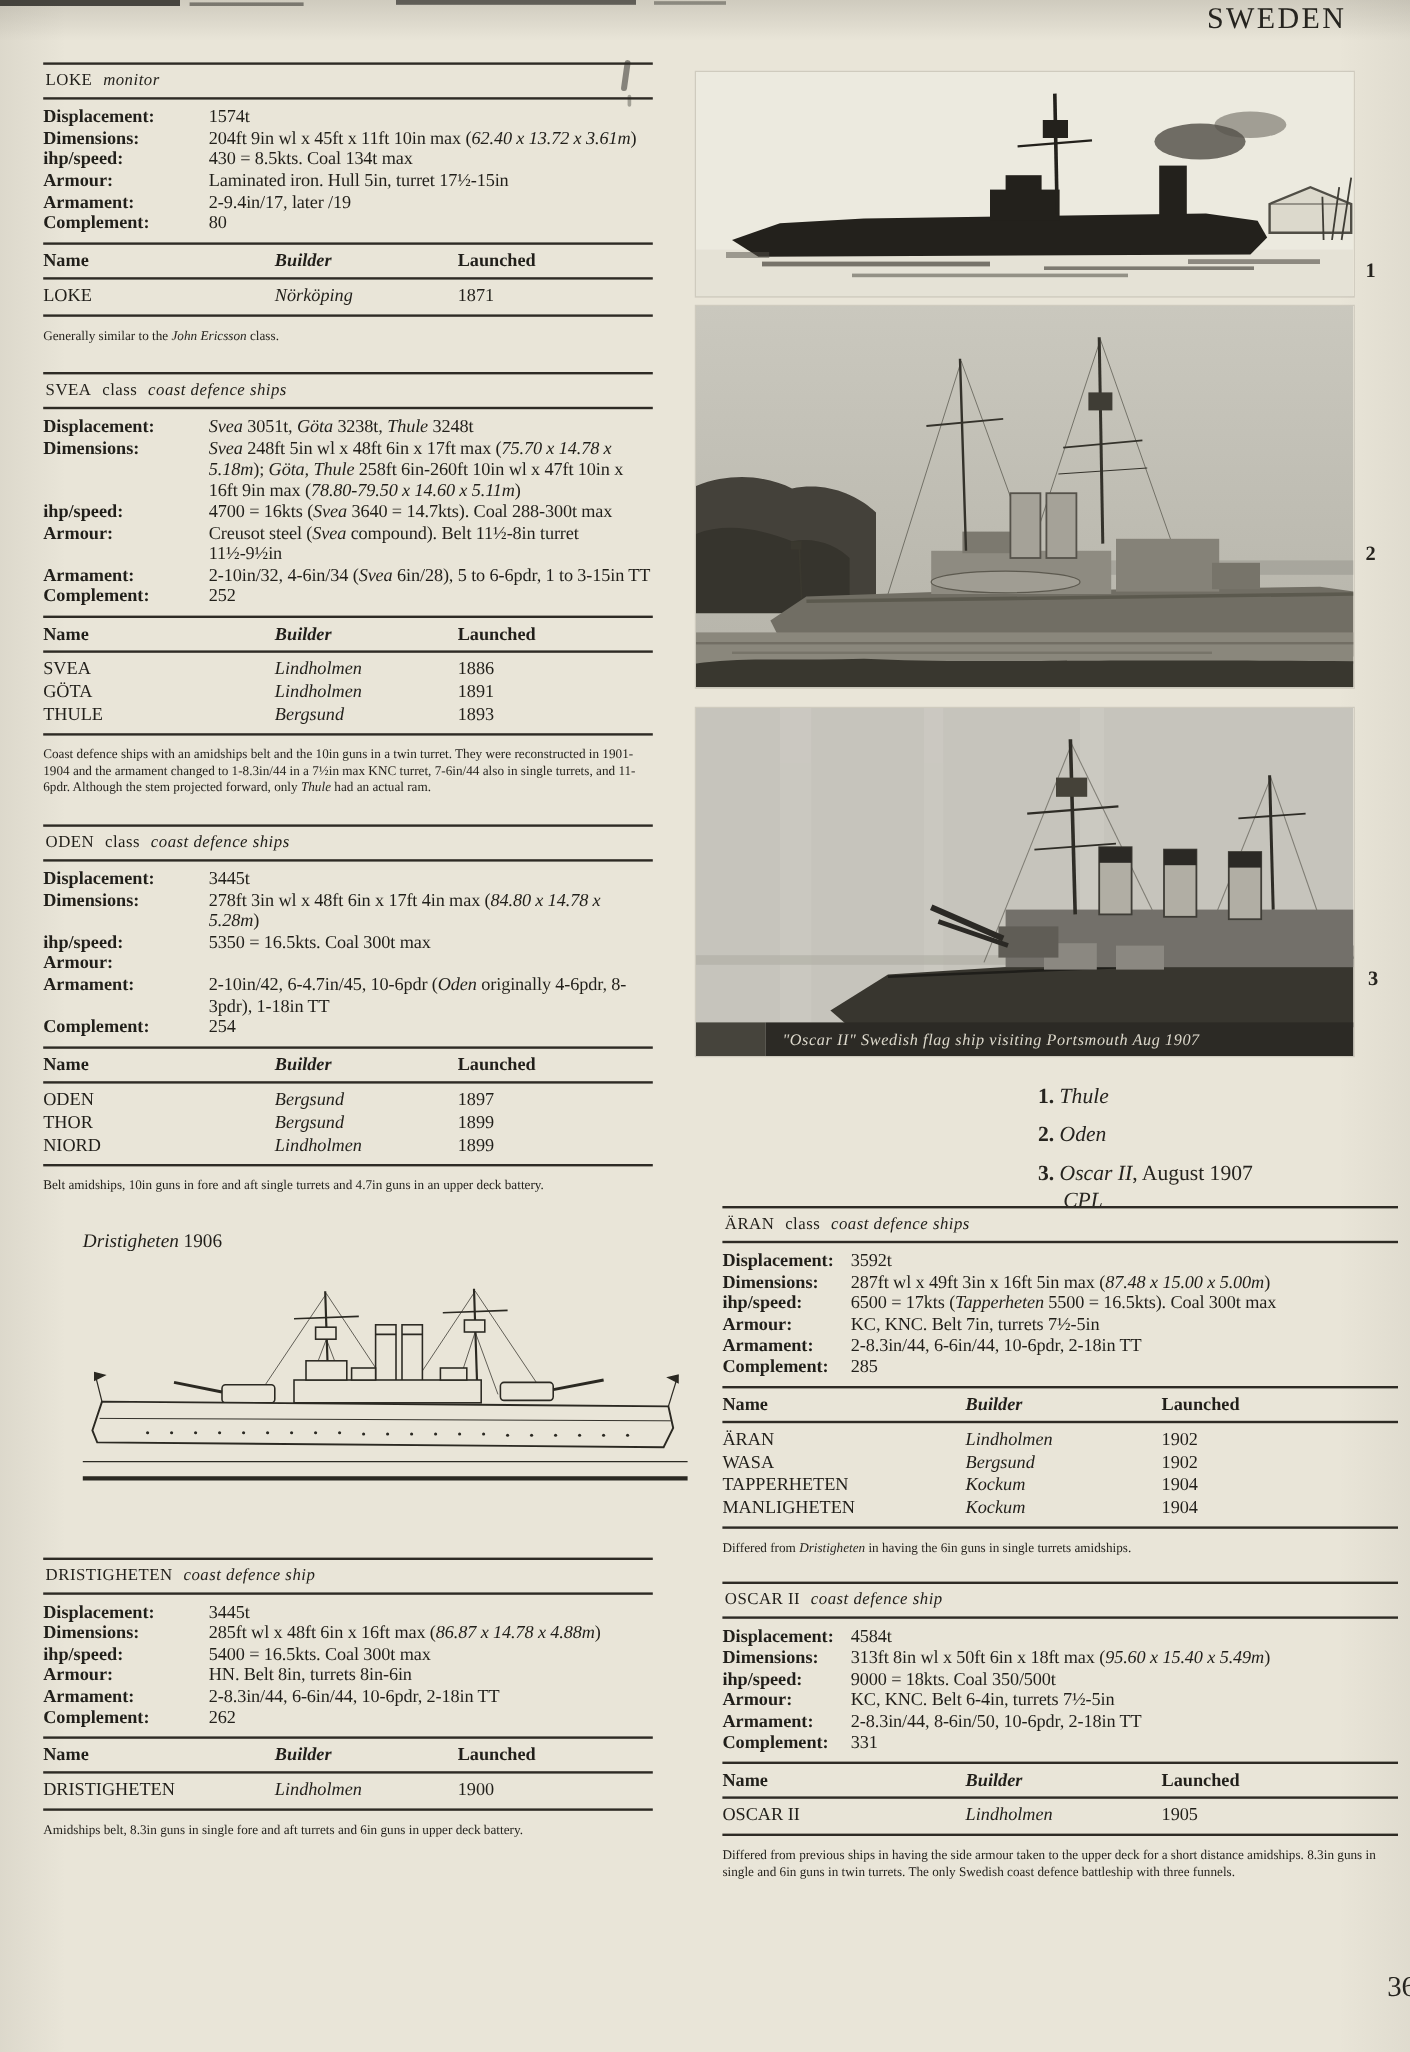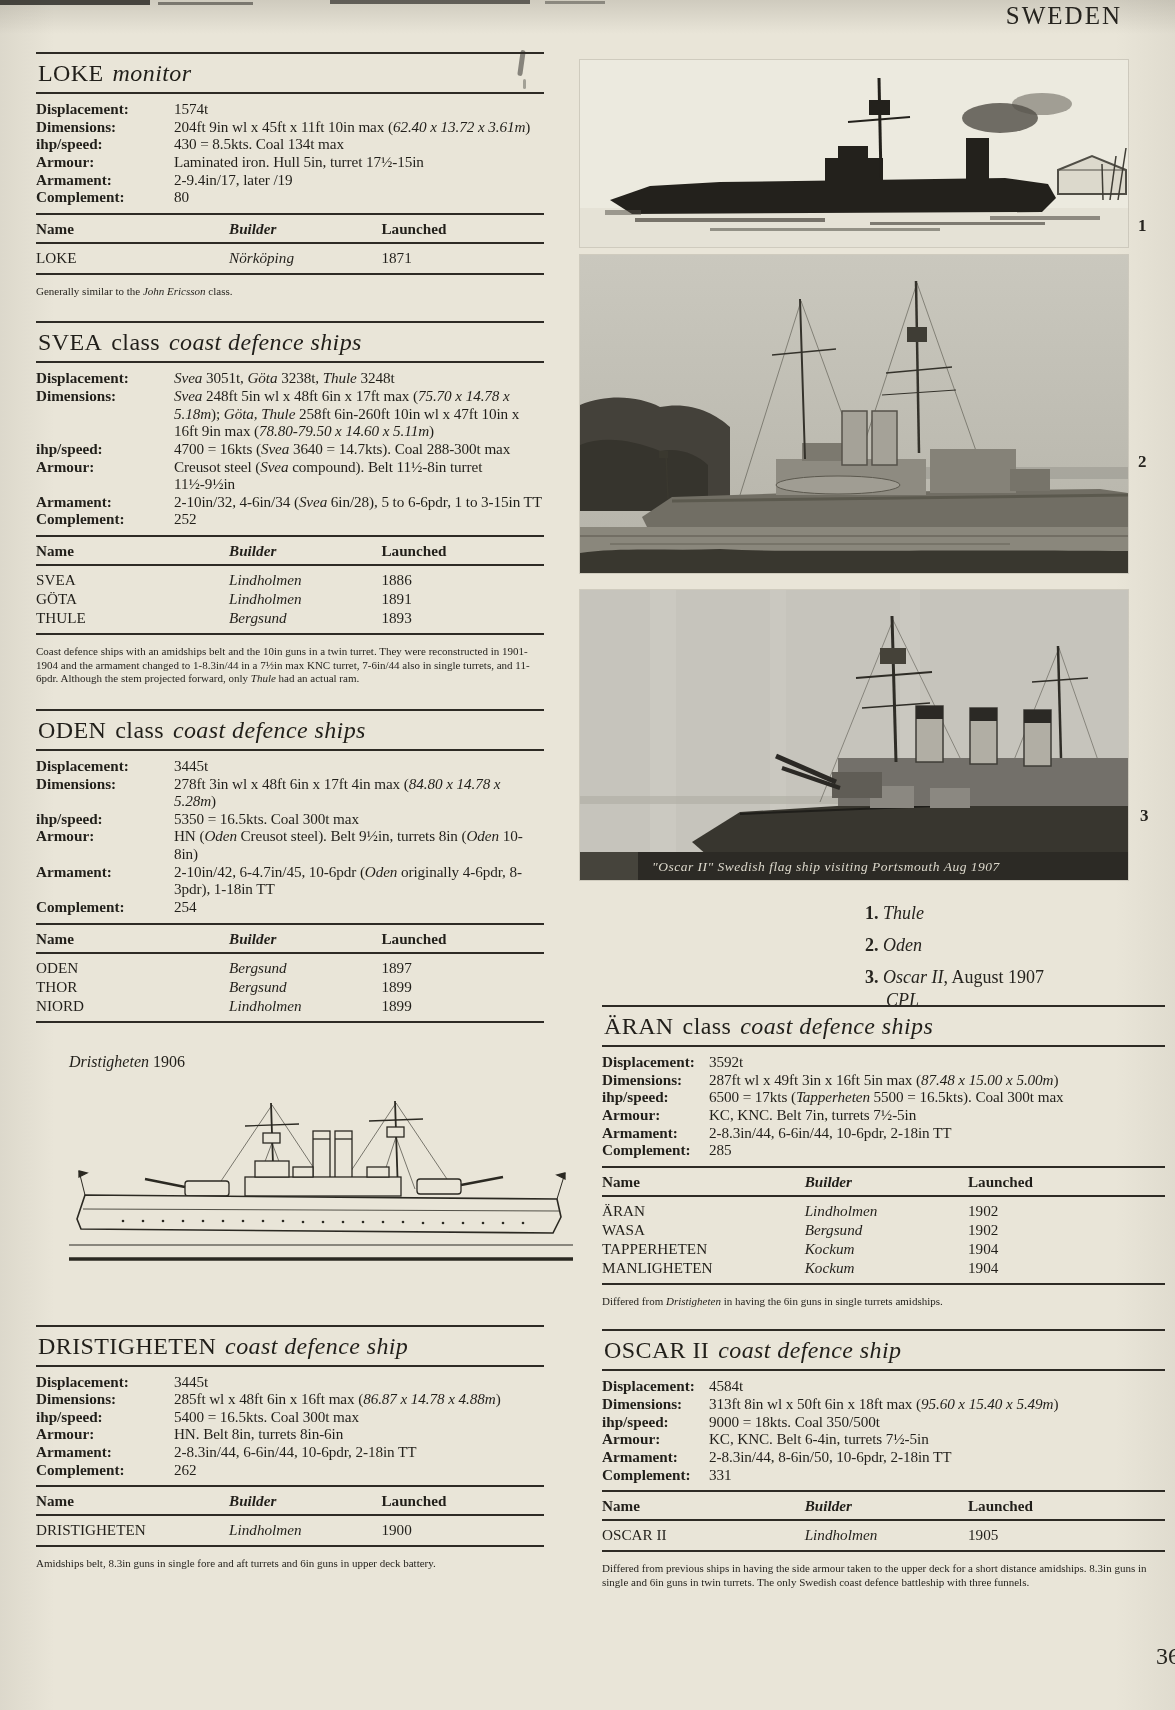--- a/index.html
+++ b/index.html
@@ -15,21 +15,21 @@
       #e9e5d8;
     overflow:hidden;
   }
   .smudge{position:absolute;background:#23221e;}
   .region-header{position:absolute;top:2px;right:53px;font-size:25px;letter-spacing:2px;color:#26241f;}
   .pageno{position:absolute;left:1156px;top:1643px;font-size:24px;color:#26241f;}
 
   .col-left{position:absolute;left:36px;top:52px;width:508px;}
   .col-right{position:absolute;left:602px;top:1005px;width:563px;}
 
-  .title{border-top:2.5px solid #2e2b25;border-bottom:2px solid #2e2b25;padding:6px 2px 5px;font-size:24px;letter-spacing:.4px;}
+  .title{border-top:2.5px solid #2e2b25;border-bottom:2px solid #2e2b25;padding:6px 2px 5px;font-size:14px;letter-spacing:.4px;}
   .title span{display:inline-block;}
   .title span:empty{display:none;}
   .t-name{margin-right:9px;}
   .t-class{margin-right:9px;}
   .t-type{font-style:italic;}
 
   .specs{padding:6px 0 7px;font-size:15.2px;line-height:1.16;}
   .spec-row{display:flex;}
   .spec-label{font-weight:bold;flex:0 0 138px;}
   .col-right .spec-label{flex:0 0 107px;}
@@ -203,21 +203,20 @@
         <div class="spec-row">
             <span class="spec-label">Dimensions:</span>
             <span class="spec-value">278ft 3in wl x 48ft 6in x 17ft 4in max (<i>84.80 x 14.78 x 5.28m</i>)</span>
           </div>
         <div class="spec-row">
             <span class="spec-label">ihp/speed:</span>
             <span class="spec-value">5350 = 16.5kts. Coal 300t max</span>
           </div>
         <div class="spec-row">
             <span class="spec-label">Armour:</span>
-            <span class="spec-value">HN (<i>Oden</i> Creusot steel). Belt 9½in, turrets 8in (<i>Oden</i> 10-8in)</span>
           </div>
         <div class="spec-row">
             <span class="spec-label">Armament:</span>
             <span class="spec-value">2-10in/42, 6-4.7in/45, 10-6pdr (<i>Oden</i> originally 4-6pdr, 8-3pdr), 1-18in TT</span>
           </div>
         <div class="spec-row">
             <span class="spec-label">Complement:</span>
             <span class="spec-value">254</span>
           </div>
       </div>
@@ -238,20 +237,21 @@
               <span class="c2">Bergsund</span>
               <span class="c3">1899</span>
             </div>
           <div class="trow">
               <span class="c1">NIORD</span>
               <span class="c2">Lindholmen</span>
               <span class="c3">1899</span>
             </div>
         </div>
       </div>
+      <p class="note">Belt amidships, 10in guns in fore and aft single turrets and 4.7in guns in an upper deck battery.</p>
     </section>
 
     <div class="drawing-wrap">
       <div class="drawing-caption"><i>Dristigheten</i> 1906</div>
       <svg class="drawing-svg" width="508" height="184" viewBox="0 0 508 184">
         <g stroke="#2b2922" fill="none" stroke-width="1.3">
           <g stroke-width="0.7" opacity="0.85">
             <line x1="205" y1="12" x2="146" y2="100"></line>
               <line x1="205" y1="12" x2="262" y2="98"></line>
             <line x1="205" y1="50" x2="186" y2="100"></line>

